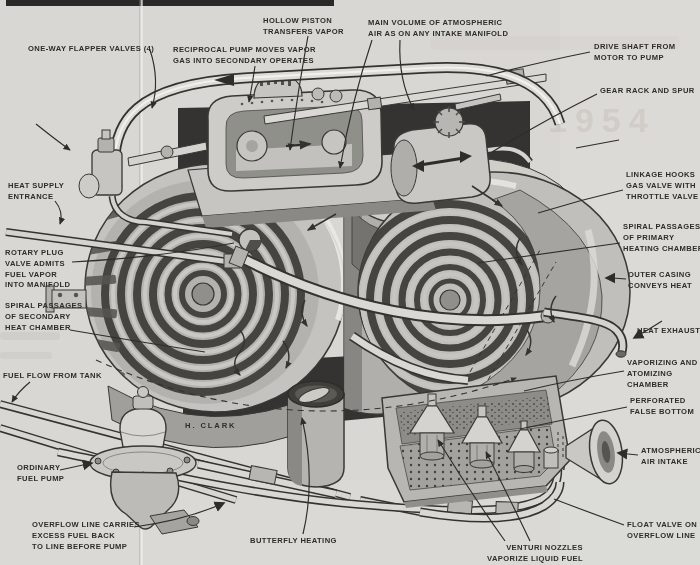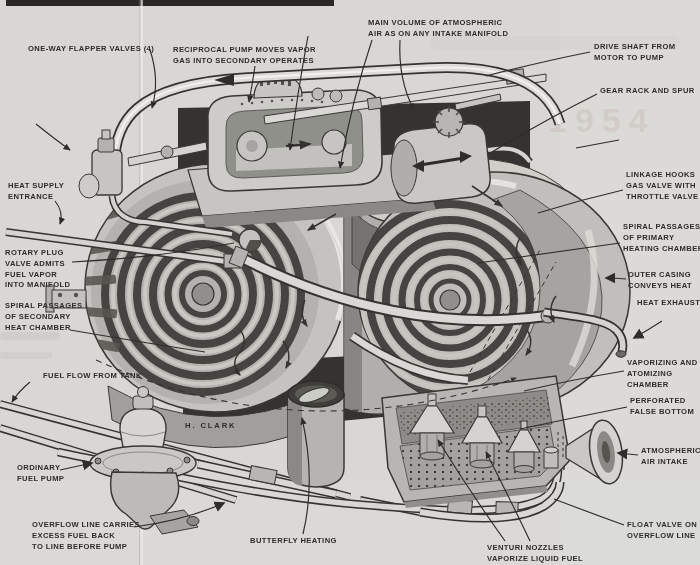--- a/index.html
+++ b/index.html
@@ -368,54 +368,56 @@
       <path d="M 30,382 Q 18,392 12,402" class="leader" marker-end="url(#arrowSm)"></path>
       <path d="M 70,330 Q 140,342 205,352" class="leader"></path>
       <path d="M 72,262 Q 155,258 234,243" class="leader"></path>
       <path d="M 55,201 Q 64,212 60,224" class="leader" marker-end="url(#arrowSm)"></path>
       <path d="M 36,124 Q 56,140 70,150" class="leader" marker-end="url(#arrowSm)"></path>
     </g>
 </svg>
 
 <div id="labels-layer">
     <div class="callout" style="left: 28px; top: 44px;">ONE-WAY FLAPPER VALVES (4)</div>
+    <div class="callout" style="left: 263px; top: 16px;">HOLLOW PISTON
+TRANSFERS VAPOR</div>
     <div class="callout" style="left: 173px; top: 45px;">RECIPROCAL PUMP MOVES VAPOR
 GAS INTO SECONDARY OPERATES</div>
     <div class="callout" style="left: 368px; top: 18px;">MAIN VOLUME OF ATMOSPHERIC
 AIR AS ON ANY INTAKE MANIFOLD</div>
     <div class="callout" style="left: 594px; top: 42px;">DRIVE SHAFT FROM
 MOTOR TO PUMP</div>
     <div class="callout" style="left: 600px; top: 86px;">GEAR RACK AND SPUR</div>
     <div class="callout" style="left: 626px; top: 170px;">LINKAGE HOOKS
 GAS VALVE WITH
 THROTTLE VALVE</div>
     <div class="callout" style="left: 623px; top: 222px;">SPIRAL PASSAGES
 OF PRIMARY
 HEATING CHAMBER</div>
     <div class="callout" style="left: 628px; top: 270px;">OUTER CASING
 CONVEYS HEAT</div>
-    <div class="callout" style="left: 637px; top: 298px;">HEAT EXHAUST</div>
+    <div class="callout" style="left: 637px; top: 326px;">HEAT EXHAUST</div>
     <div class="callout" style="left: 627px; top: 358px;">VAPORIZING AND
 ATOMIZING
 CHAMBER</div>
     <div class="callout" style="left: 630px; top: 396px;">PERFORATED
 FALSE BOTTOM</div>
     <div class="callout" style="left: 641px; top: 446px;">ATMOSPHERIC
 AIR INTAKE</div>
     <div class="callout" style="left: 627px; top: 520px;">FLOAT VALVE ON
 OVERFLOW LINE</div>
-    <div class="callout" style="left: 487px; top: 543px;">VENTURI NOZZLES
+    <div class="callout" style="left: 487px; top: 543px; text-align: right;">VENTURI NOZZLES
 VAPORIZE LIQUID FUEL</div>
     <div class="callout" style="left: 250px; top: 536px;">BUTTERFLY HEATING</div>
     <div class="callout" style="left: 32px; top: 520px;">OVERFLOW LINE CARRIES
 EXCESS FUEL BACK
 TO LINE BEFORE PUMP</div>
     <div class="callout" style="left: 17px; top: 463px;">ORDINARY
 FUEL PUMP</div>
-    <div class="callout" style="left: 3px; top: 371px; margin-left: 40px;">FUEL FLOW FROM TANK</div>
+    <div class="callout" style="left: 3px; top: 371px;">FUEL FLOW FROM TANK</div>
     <div class="callout" style="left: 5px; top: 301px;">SPIRAL PASSAGES
 OF SECONDARY
 HEAT CHAMBER</div>
     <div class="callout" style="left: 5px; top: 248px;">ROTARY PLUG
 VALVE ADMITS
 FUEL VAPOR
 INTO MANIFOLD</div>
     <div class="callout" style="left: 8px; top: 181px;">HEAT SUPPLY
 ENTRANCE</div>
     <div class="callout sig" style="left: 185px; top: 421px;">H. CLARK</div>

